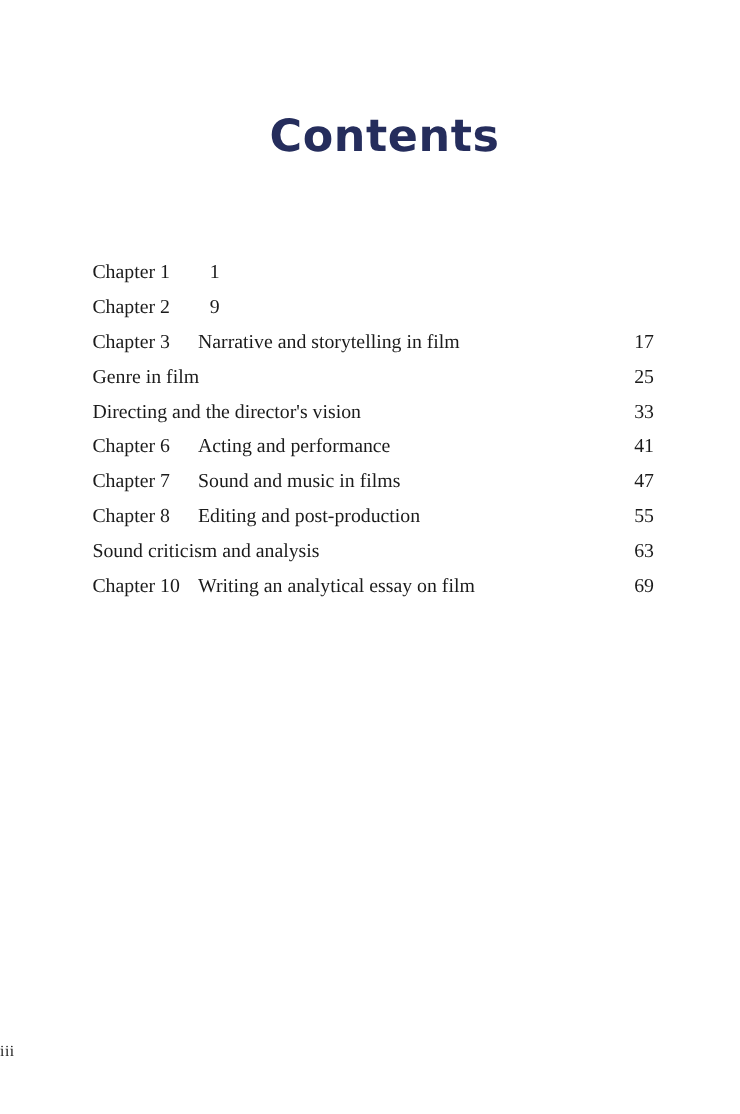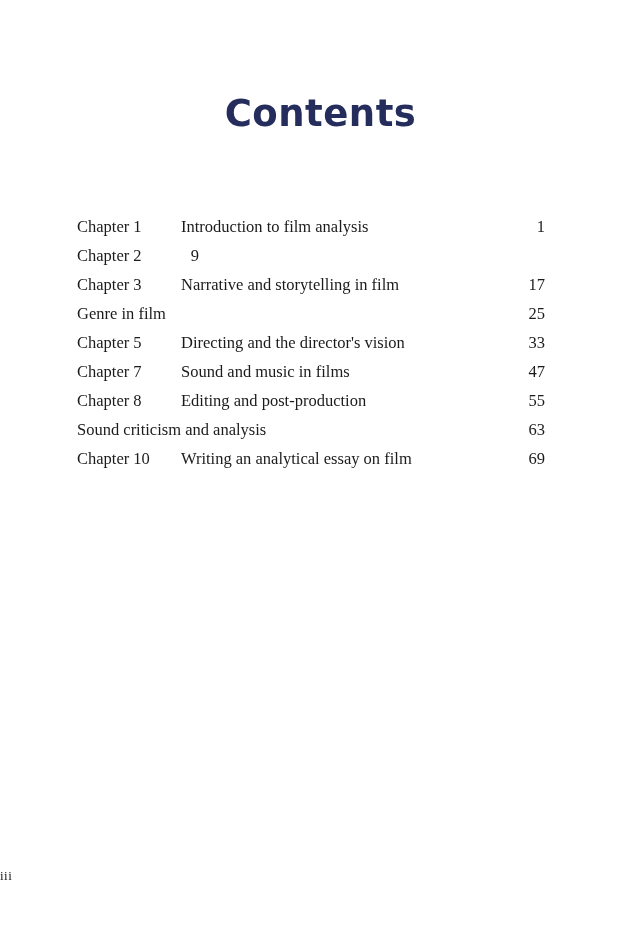--- a/index.html
+++ b/index.html
@@ -38,21 +38,20 @@
     top: 212px;
     left: 77px;
     width: 468px;
   }
   .toc-row {
     display: flex;
     align-items: baseline;
     font-size: 16.5px;
     line-height: 29px;
     color: #1b1b1b;
-    gap: 16px;
   }
   .toc-chapter {
     flex: 0 0 88px;
     white-space: nowrap;
   }
   .toc-title {
     flex: 1 1 auto;
     padding-right: 10px;
   }
   .toc-page {
@@ -74,46 +73,49 @@
 <body>
 
 <div class="page">
 
   <div class="page-title">Contents</div>
 
   <div class="toc">
 
     <div class="toc-row">
       <span class="toc-chapter">Chapter 1</span>
-      <span class="toc-title">Introduction to film analysis</span>
       <span class="toc-page">1</span>
     </div>
 
     <div class="toc-row">
       <span class="toc-chapter">Chapter 2</span>
       <span class="toc-page">9</span>
     </div>
 
     <div class="toc-row">
       <span class="toc-chapter">Chapter 3</span>
       <span class="toc-title">Narrative and storytelling in film</span>
       <span class="toc-page">17</span>
     </div>
 
     <div class="toc-row">
       <span class="toc-title">Genre in film</span>
       <span class="toc-page">25</span>
     </div>
 
     <div class="toc-row">
-      <span class="toc-chapter">Chapter 5</span>
       <span class="toc-title">Directing and the director's vision</span>
       <span class="toc-page">33</span>
     </div>
 
+    <div class="toc-row">
+      <span class="toc-chapter">Chapter 6</span>
+      <span class="toc-title">Acting and performance</span>
+      <span class="toc-page">41</span>
+    </div>
 
     <div class="toc-row">
       <span class="toc-chapter">Chapter 7</span>
       <span class="toc-title">Sound and music in films</span>
       <span class="toc-page">47</span>
     </div>
 
     <div class="toc-row">
       <span class="toc-chapter">Chapter 8</span>
       <span class="toc-title">Editing and post-production</span>

